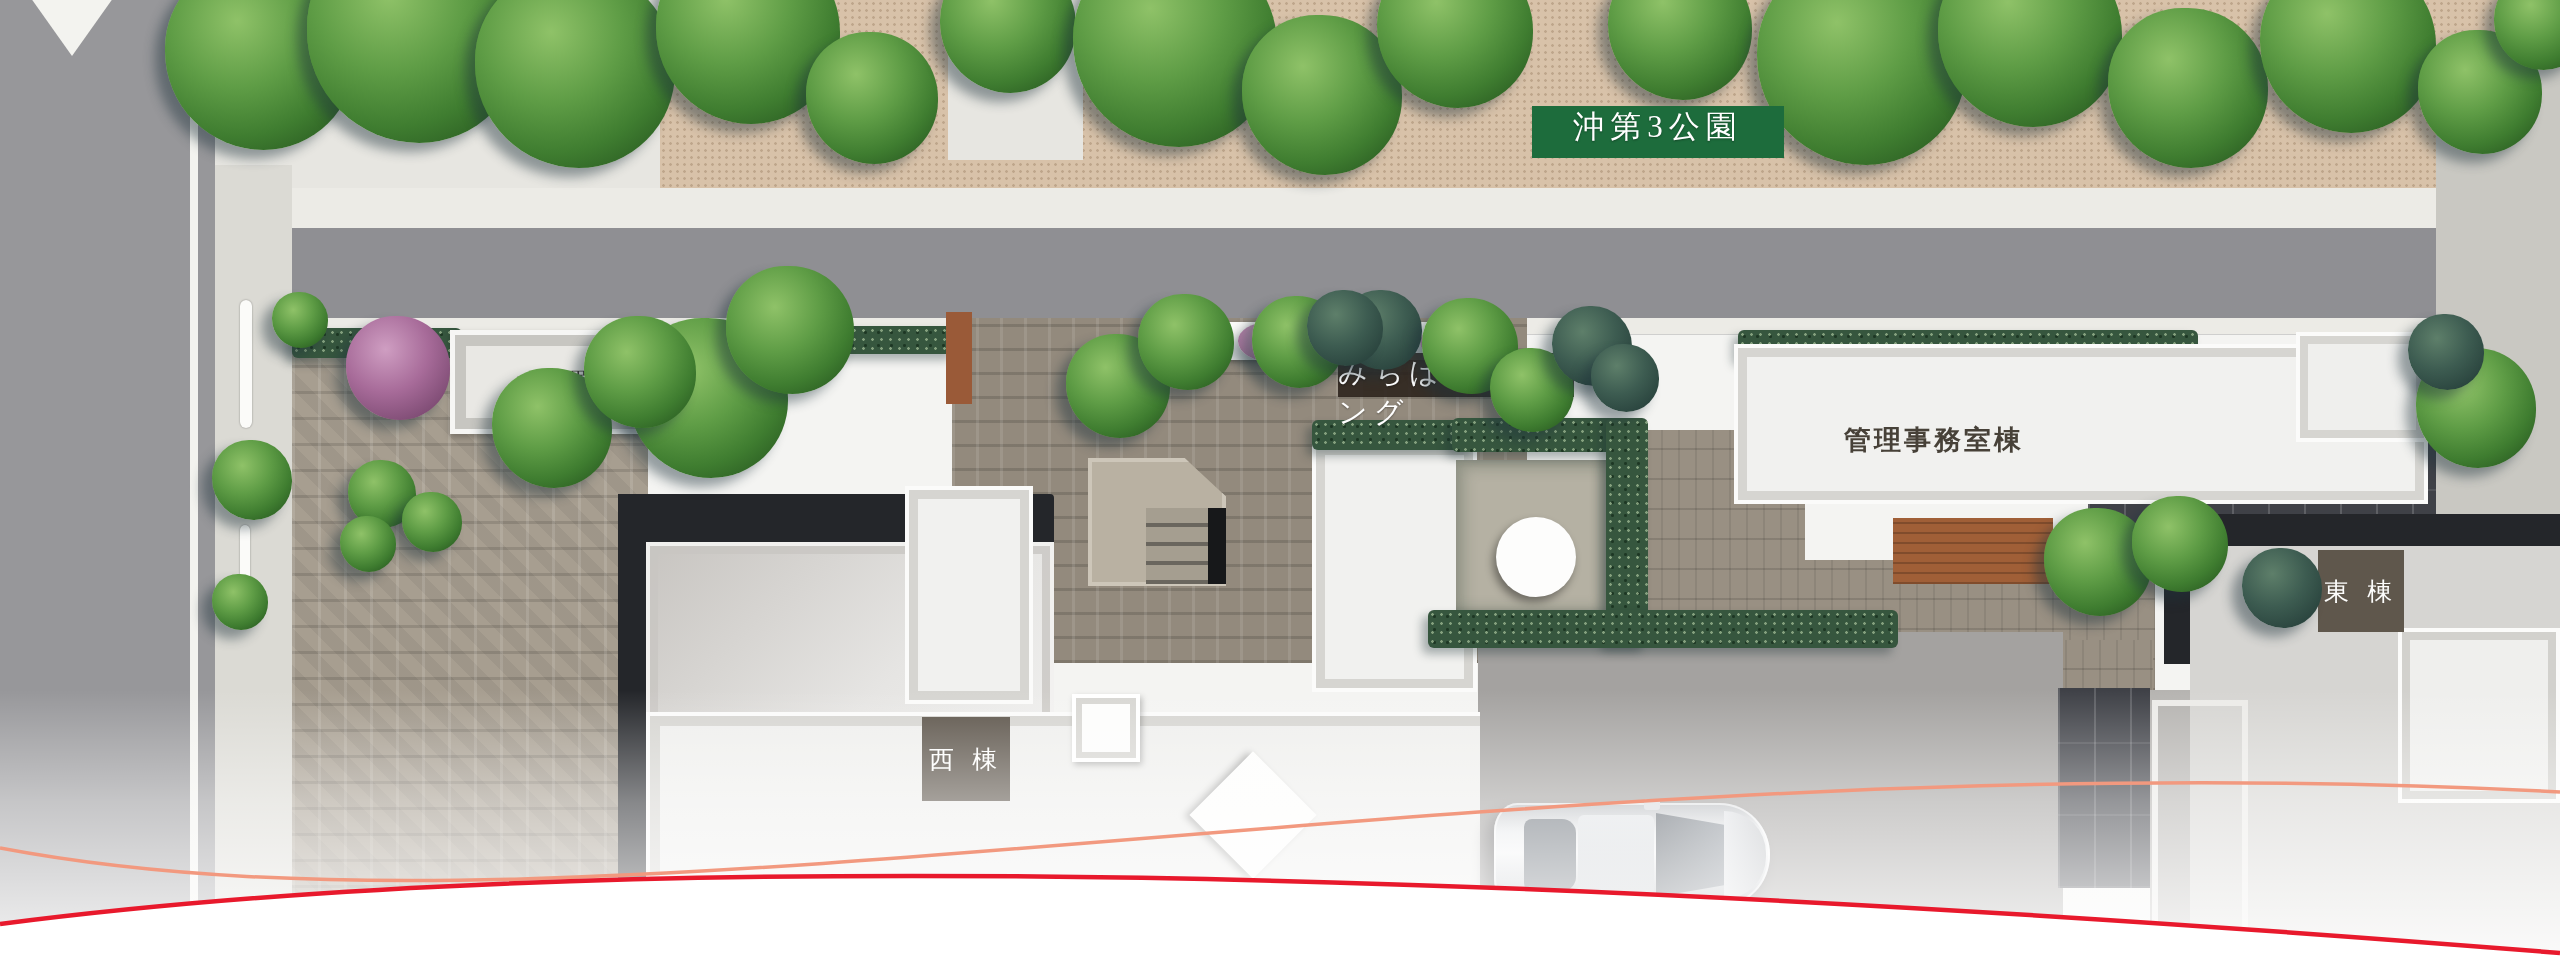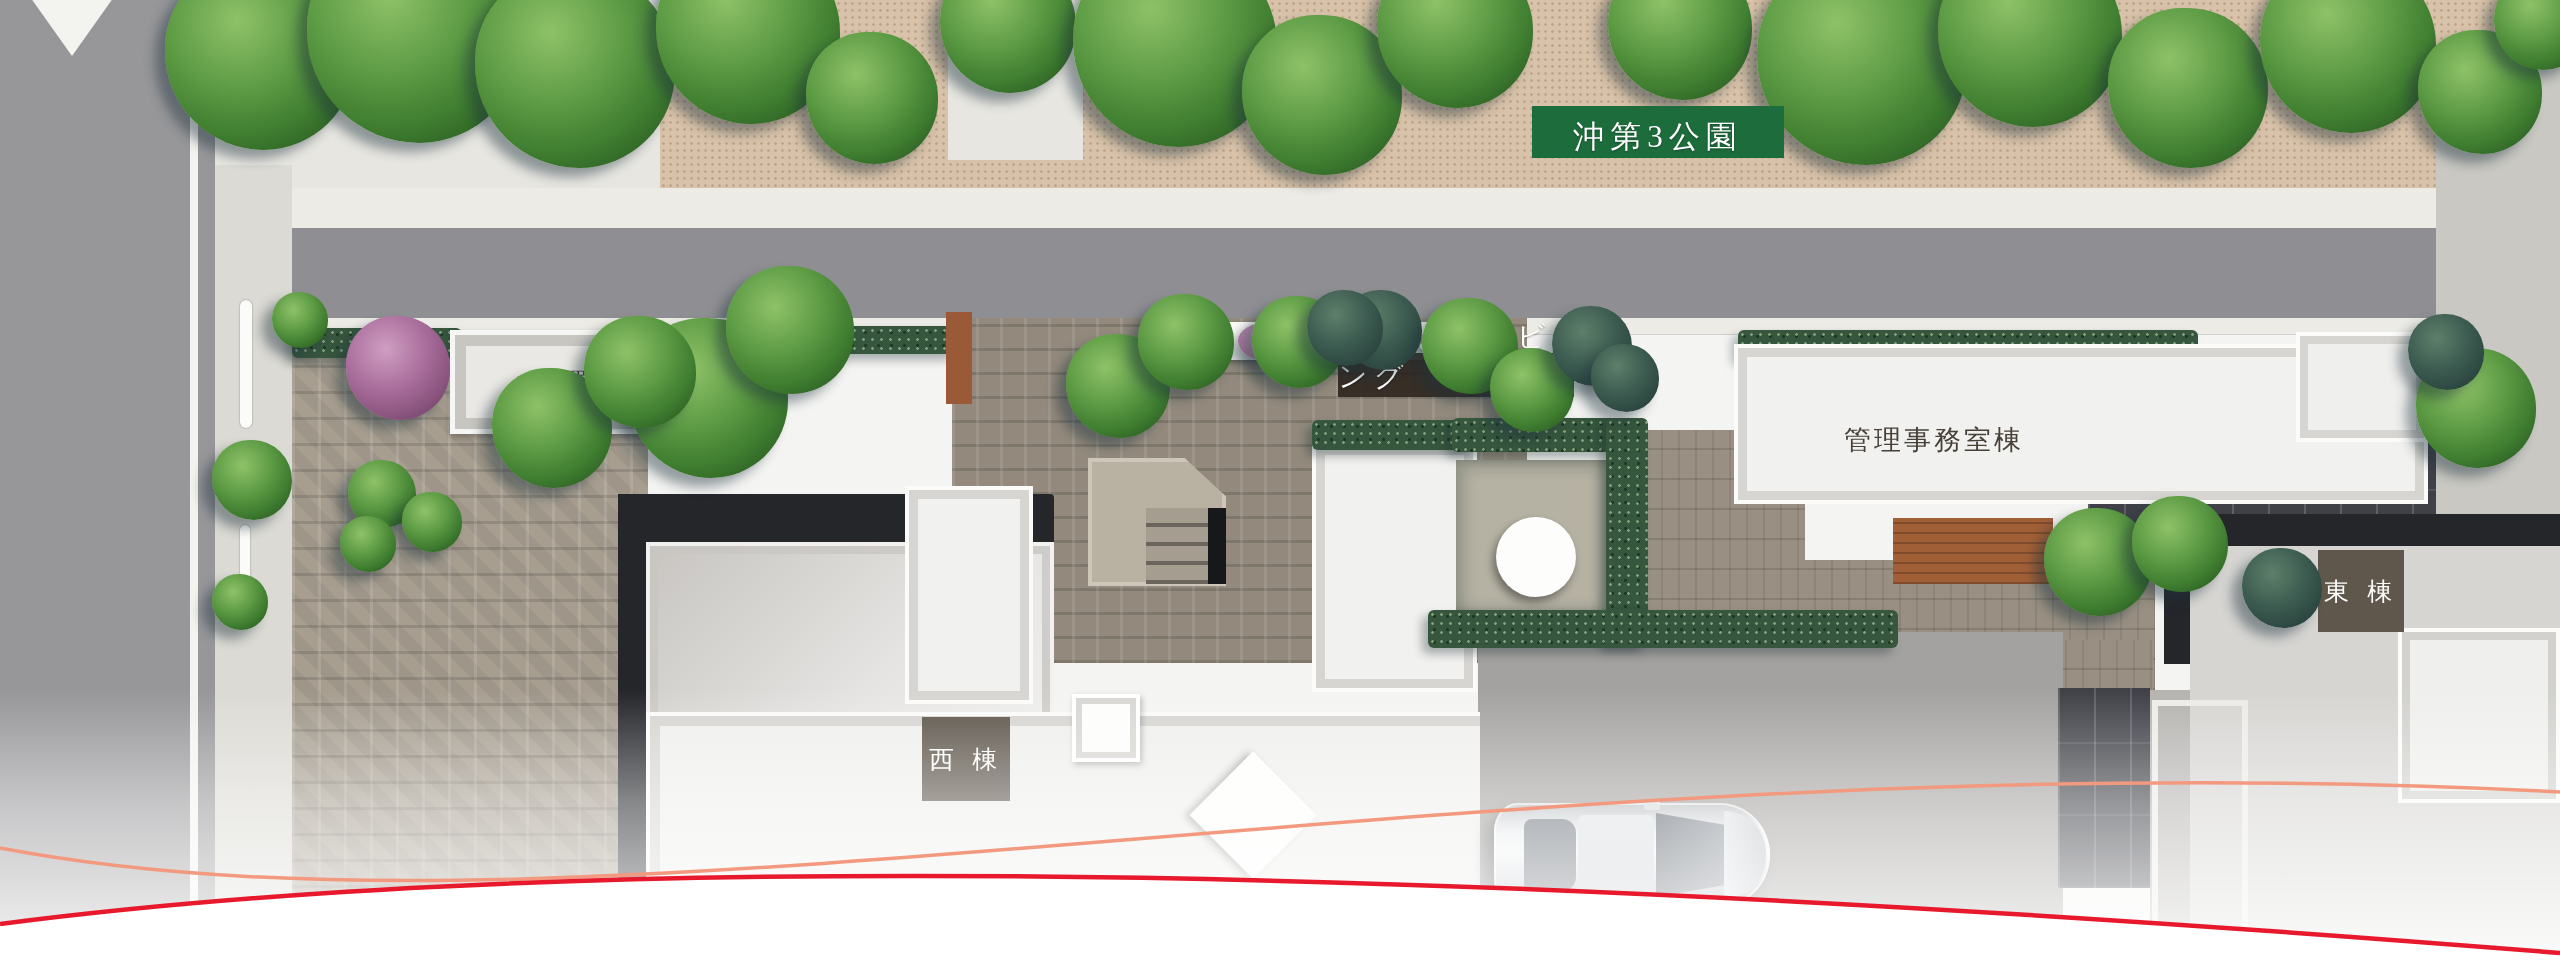--- a/index.html
+++ b/index.html
@@ -42,25 +42,25 @@
   .parapet{background:#24262a;}
   .roof-white{background:#f1f1ef;box-shadow:inset 0 0 0 4px #fbfbfa,inset 0 0 0 13px #d6d5d1;}
   .roof-shaded{background:linear-gradient(135deg,#c7c4c0 0%,#e6e5e3 55%,#f3f3f2 100%);
                box-shadow:inset 0 0 0 4px rgba(250,250,249,.8),inset 0 0 0 12px rgba(200,198,194,.8);}
   .roof-plain{background:#efefed;}
   .roof-gray{background:#d6d5d2;}
   .deck{background-color:#a05f37;background-image:
      repeating-linear-gradient(0deg,rgba(0,0,0,.20) 0 2px,transparent 2px 10px);}
   .corten{background:#9a5a38;}
   
-  .band-label{display:flex;align-items:flex-end;justify-content:center;color:#fff;
+  .band-label{display:flex;align-items:flex-start;justify-content:center;color:#fff;
      letter-spacing:6px;text-shadow:0 1px 2px rgba(0,0,0,.35);}
   .badge{display:flex;align-items:center;justify-content:center;color:#fdfdfc;
      font-size:25px;letter-spacing:6px;}
-  .text-label{color:#474138;font-size:27px;letter-spacing:3px;white-space:nowrap;}
+  .text-label{color:#474138;font-size:27px;letter-spacing:3px;white-space:nowrap;font-weight:bold;}
   .sign-box{display:flex;align-items:center;justify-content:center;
      background:#e9e8e4;box-shadow:inset 0 0 0 5px #f6f6f4,inset 0 0 0 16px #c7c6c1,0 3px 6px rgba(0,0,0,.25);
      color:#3b352e;font-size:25px;letter-spacing:2px;}
   
   .lane-line{background:#f3f3ef;}
   .arrow-down{width:0;height:0;border-left:44px solid transparent;border-right:44px solid transparent;
      border-top:62px solid #f3f3ef;}
   .guardrail{background:#fbfbf9;border-radius:6px;box-shadow:0 0 2px rgba(0,0,0,.4);}
   
   .car-body{position:absolute;inset:6px 0;border-radius:26px 56px 56px 26px / 32px 58px 58px 32px;

